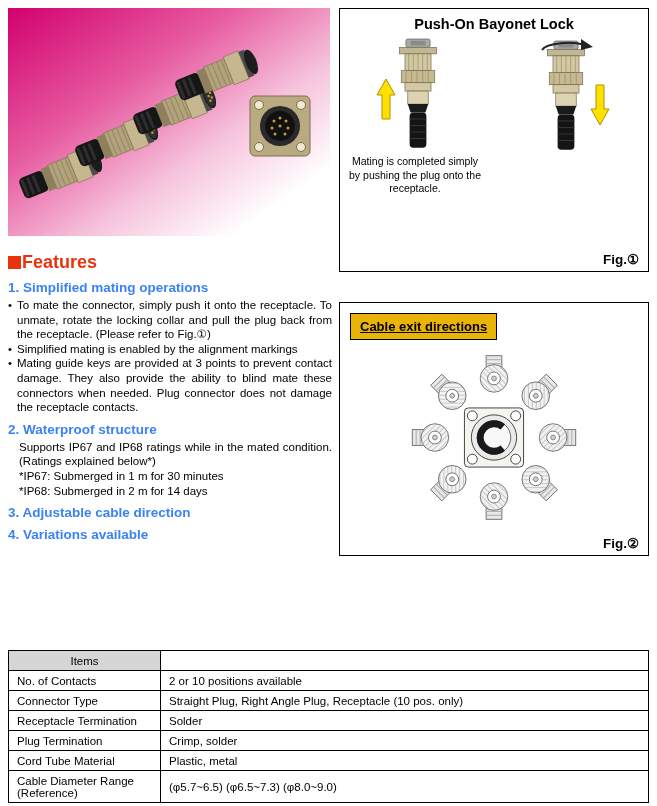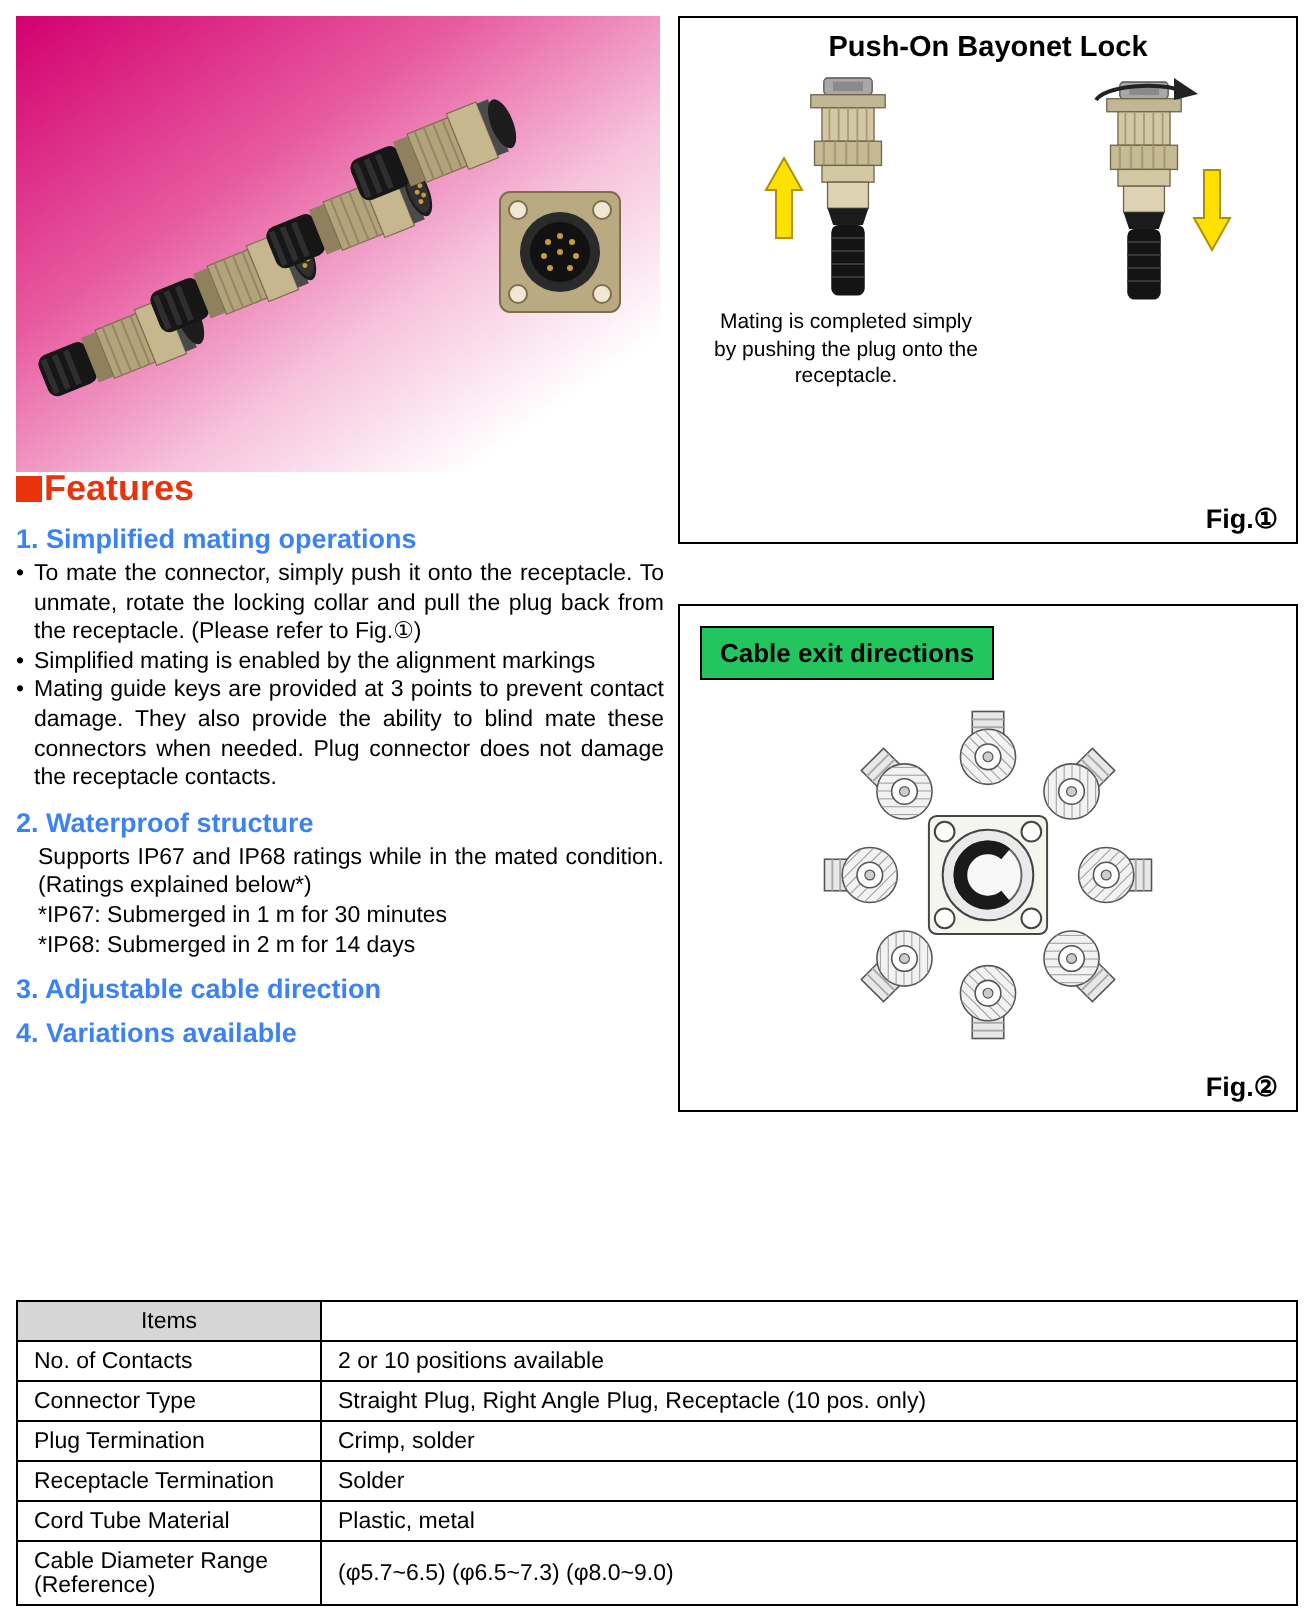--- a/index.html
+++ b/index.html
@@ -10,29 +10,29 @@
   
   .photo { position:absolute; left:8px; top:8px; width:322px; height:228px; }
   .photo svg { display:block; }
 
   
   .panel { position:absolute; border:1px solid #000; background:#fff; }
   .panel.bayonet { left:339px; top:8px; width:310px; height:264px; }
   .panel.cable   { left:339px; top:302px; width:310px; height:254px; }
   .panel-title { text-align:center; font-weight:bold; font-size:14.5px; padding-top:7px; }
   .bayonet-figs { display:flex; justify-content:space-around; padding:3px 4px 0; }
-  .bfig { width:146px; display:flex; flex-direction:column; align-items:flex-end; }
+  .bfig { width:146px; display:flex; flex-direction:column; align-items:flex-start; }
   .bfig .cap { font-size:10.5px; line-height:1.3; text-align:center; width:138px; margin-top:2px; }
   .fig-label { position:absolute; right:9px; bottom:4px; font-weight:bold; font-size:13.5px; }
   .cable-title { position:absolute; top:10px; left:10px; border:1px solid #000; font-weight:bold;
-                 font-size:13px; padding:5px 9px; background:#22c55e; z-index:2; }
+                 font-size:13px; padding:5px 9px; background:#eab308; z-index:2;text-decoration:underline; }
   .cable-svg { position:absolute; top:36px; left:50%; transform:translateX(-50%); }
 
   
-  .left { position:absolute; left:8px; top:234px; width:324px; }
+  .left { position:absolute; left:8px; top:252px; width:324px; }
   .features-h { color:#e8330d; font-size:18px; font-weight:bold; display:flex; align-items:center; margin-bottom:5px; }
   .sq { width:13px; height:13px; background:#e8330d; display:inline-block; margin-right:1px; flex:none; }
   .sec-h { color:#3b82f6; font-size:13.5px; font-weight:bold; margin:7px 0 3px; }
   .body-txt { font-size:11.5px; line-height:1.27; text-align:justify; }
   .bullet { display:flex; }
   .bullet::before { content:"•"; width:9px; flex:none; font-size:11.5px; line-height:1.27; }
   .indent { padding-left:11px; }
   .star-line { font-size:11.5px; line-height:1.27; padding-left:11px; }
 
   
@@ -238,26 +238,26 @@
       </tr>
       <tr>
         <td class="lbl">No. of Contacts</td>
         <td class="val">2 or 10 positions available</td>
       </tr>
       <tr>
         <td class="lbl">Connector Type</td>
         <td class="val">Straight Plug, Right Angle Plug, Receptacle (10 pos. only)</td>
       </tr>
       <tr>
+        <td class="lbl">Receptacle Termination</td>
+        <td class="val">Solder</td>
+      </tr>
+      <tr>
         <td class="lbl">Plug Termination</td>
         <td class="val">Crimp, solder</td>
-      </tr>
-      <tr>
-        <td class="lbl">Receptacle Termination</td>
-        <td class="val">Solder</td>
       </tr>
       <tr>
         <td class="lbl">Cord Tube Material</td>
         <td class="val">Plastic, metal</td>
       </tr>
       <tr class="tall">
         <td class="lbl">Cable Diameter Range (Reference)</td>
         <td class="val">(φ5.7~6.5)  (φ6.5~7.3)  (φ8.0~9.0)</td>
       </tr>
     </tbody>

